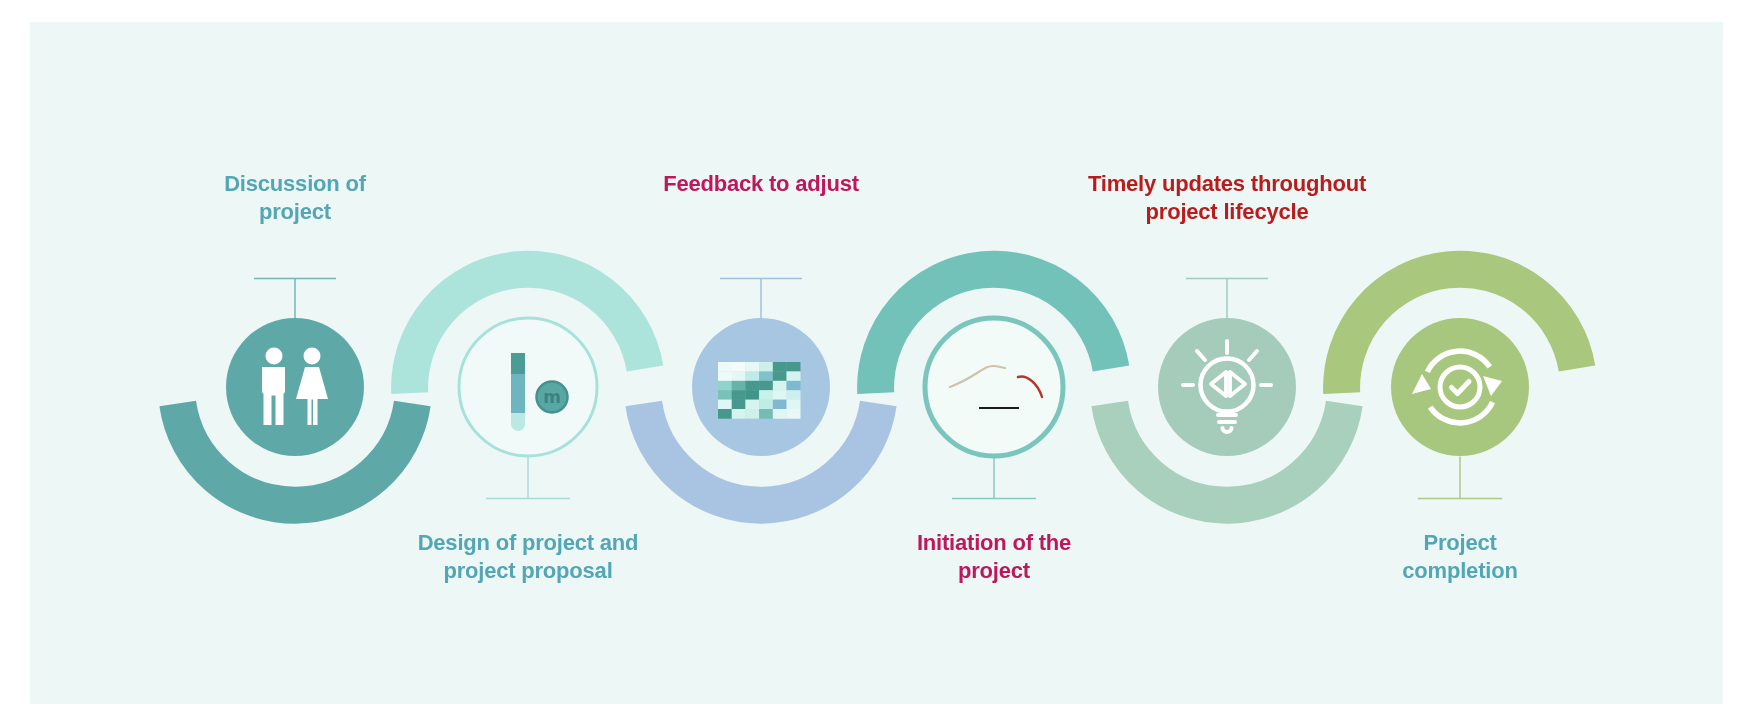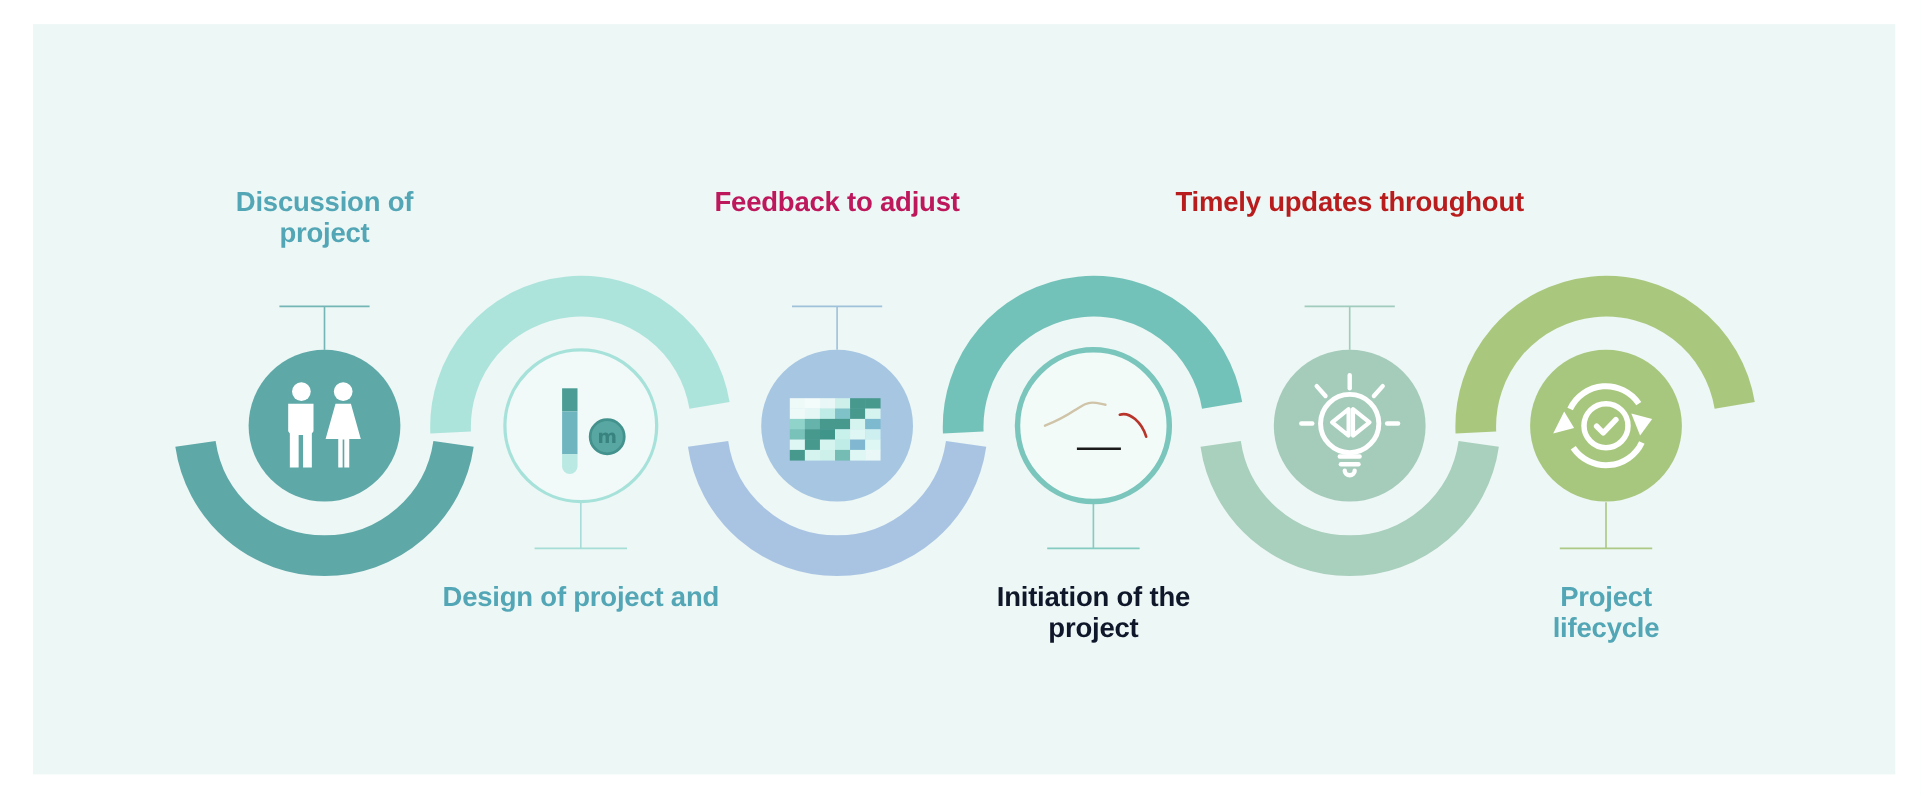--- a/index.html
+++ b/index.html
@@ -1,21 +1,21 @@
 <!DOCTYPE html>
 <html><head>
 <meta charset="utf-8">
 <style>
   html,body{margin:0;padding:0;background:#ffffff;}
   .stage{position:relative;width:1746px;height:724px;background:#ffffff;overflow:hidden;
          font-family:"Liberation Sans","DejaVu Sans",sans-serif;}
   .panel{position:absolute;left:30px;top:22px;width:1693px;height:682px;}
   svg.diagram{position:absolute;left:0;top:0;}
   .step-label{position:absolute;width:440px;text-align:center;font-weight:bold;
-              font-size:25px;line-height:28px;letter-spacing:-0.2px;}
+              font-size:22px;line-height:28px;letter-spacing:-0.2px;}
   .step-label span{display:block;}
 </style>
 </head>
 <body>
 
 <div class="stage">
   <div class="panel" id="panel" style="background: rgb(237, 247, 245);"></div>
   <svg class="diagram" id="diagram" width="1746" height="724" viewBox="0 0 1746 724">
       <path d="M412.3,403.5 A118.5,118.5 0 0 1 177.7,403.5" stroke="#5fa8a8" stroke-width="37" fill="none"></path>
       <path d="M409.7,393.2 A118.5,118.5 0 0 1 645.0,368.5" stroke="#ace4dc" stroke-width="37" fill="none"></path>
@@ -143,29 +143,31 @@
     <path d="M-48,7 L-29,2 L-38,-13 Z" fill="#ffffff"></path>
       </g>
     </svg>
   <div id="labels">
       <div class="step-label" style="left: 75px; top: 170px; color: rgb(83, 166, 181);">
         <span>Discussion of</span>
         <span>project</span>
       </div>
       <div class="step-label" style="left: 308px; top: 529px; color: rgb(83, 166, 181);">
         <span>Design of project and</span>
+        <span>project proposal</span>
       </div>
       <div class="step-label" style="left: 541px; top: 170px; color: #be185d;">
         <span>Feedback to adjust</span>
       </div>
-      <div class="step-label" style="left: 774px; top: 529px; color: #0f172a;">
+      <div class="step-label" style="left: 774px; top: 529px; color: #be185d;">
         <span>Initiation of the</span>
         <span>project</span>
       </div>
       <div class="step-label" style="left: 1007px; top: 170px; color: #b91c1c;">
         <span>Timely updates throughout</span>
+        <span>project lifecycle</span>
       </div>
       <div class="step-label" style="left: 1240px; top: 529px; color: rgb(83, 166, 181);">
         <span>Project</span>
-        <span>lifecycle</span>
+        <span>completion</span>
       </div>
     </div>
 </div>
 
 </body></html>

